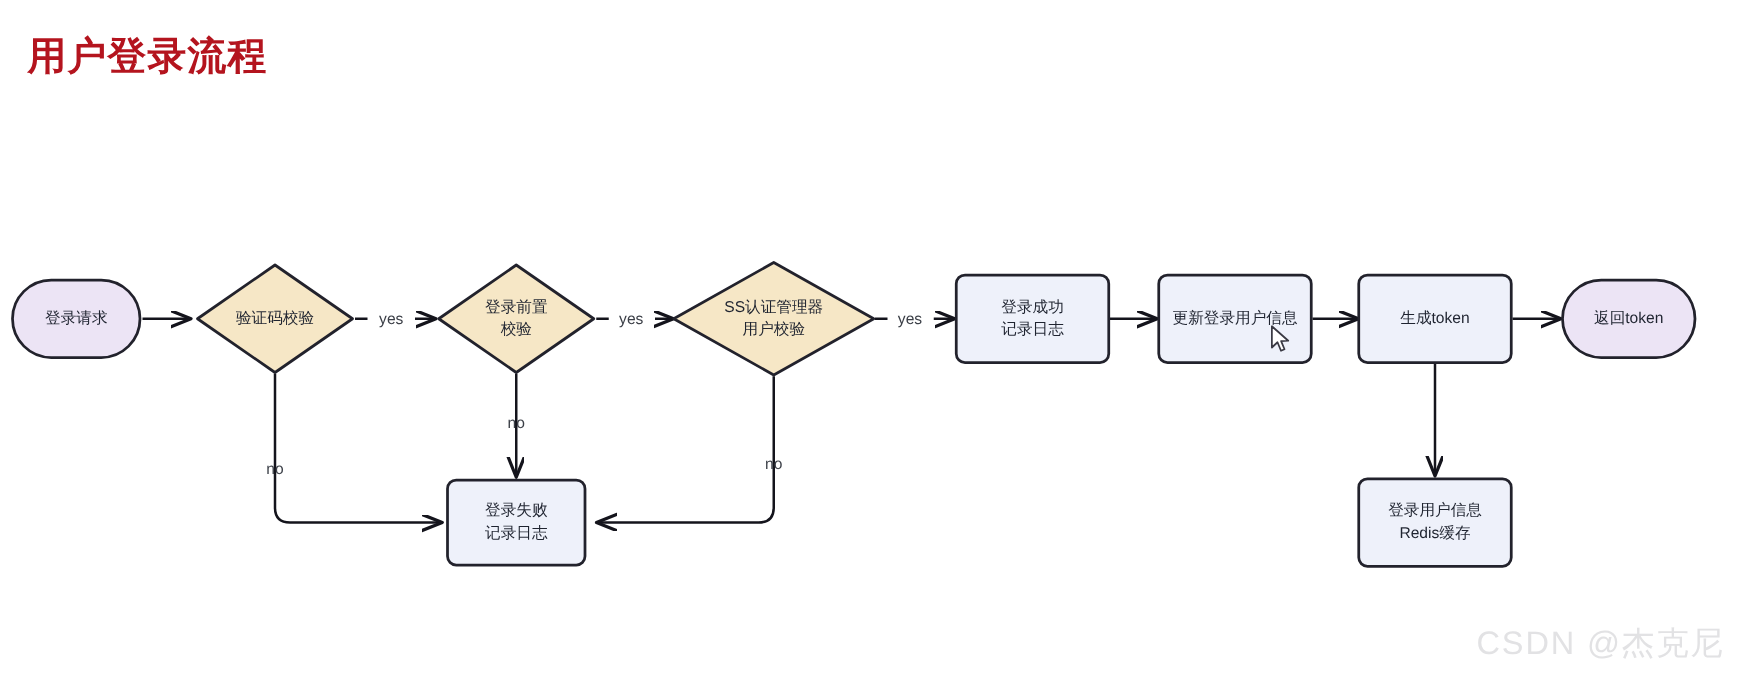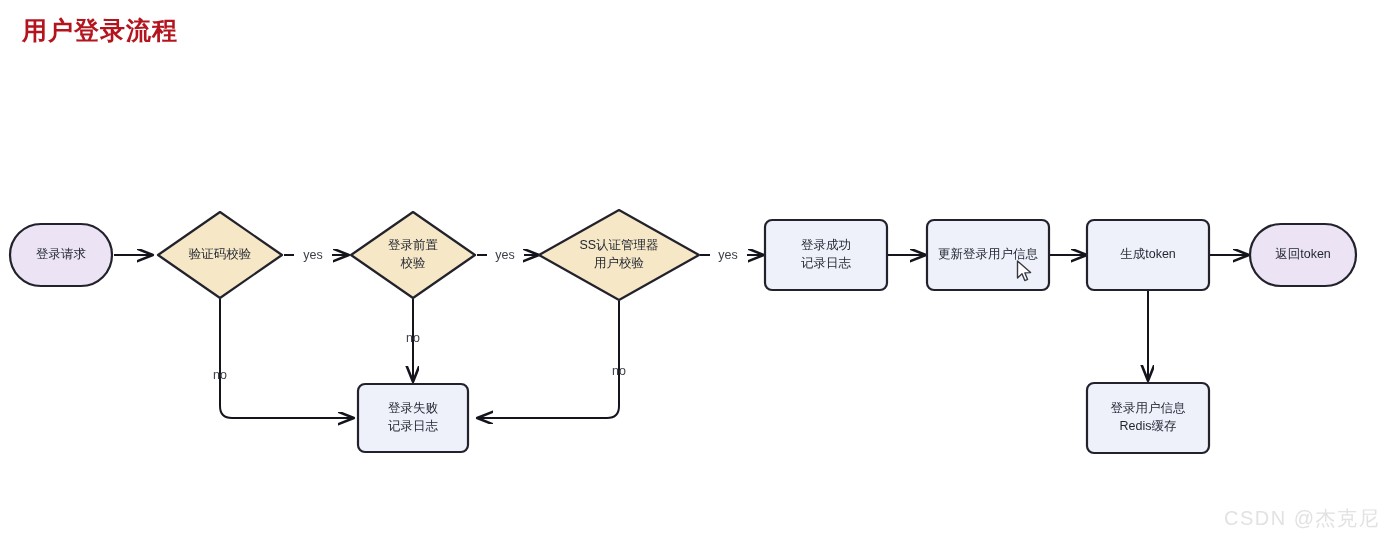--- a/index.html
+++ b/index.html
@@ -10,22 +10,22 @@
   body {
     width: 1394px;
     height: 540px;
     position: relative;
     overflow: hidden;
     font-family: "Liberation Sans", "DejaVu Sans", sans-serif;
   }
   #page-title {
     position: absolute;
     left: 22px;
-    top: 14px;
-    font-size: 25px;
+    top: 24px;
+    font-size: 31px;
     font-weight: bold;
     color: #b4141e;
     letter-spacing: 1px;
     white-space: nowrap;
   }
   #diagram {
     position: absolute;
     left: 0;
     top: 0;
     width: 1394px;
@@ -54,21 +54,21 @@
   }
   .shape-outline {
     stroke: #22222c;
     stroke-width: 2.2;
     stroke-linejoin: round;
   }
   #watermark {
     position: absolute;
     right: 14px;
     bottom: 8px;
-    font-size: 20px;
+    font-size: 26px;
     color: #e2e2e4;
     letter-spacing: 1.5px;
     white-space: nowrap;
     user-select: none;
   }
   #cursor {
     position: absolute;
     left: 1016px;
     top: 260px;
     width: 18px;

